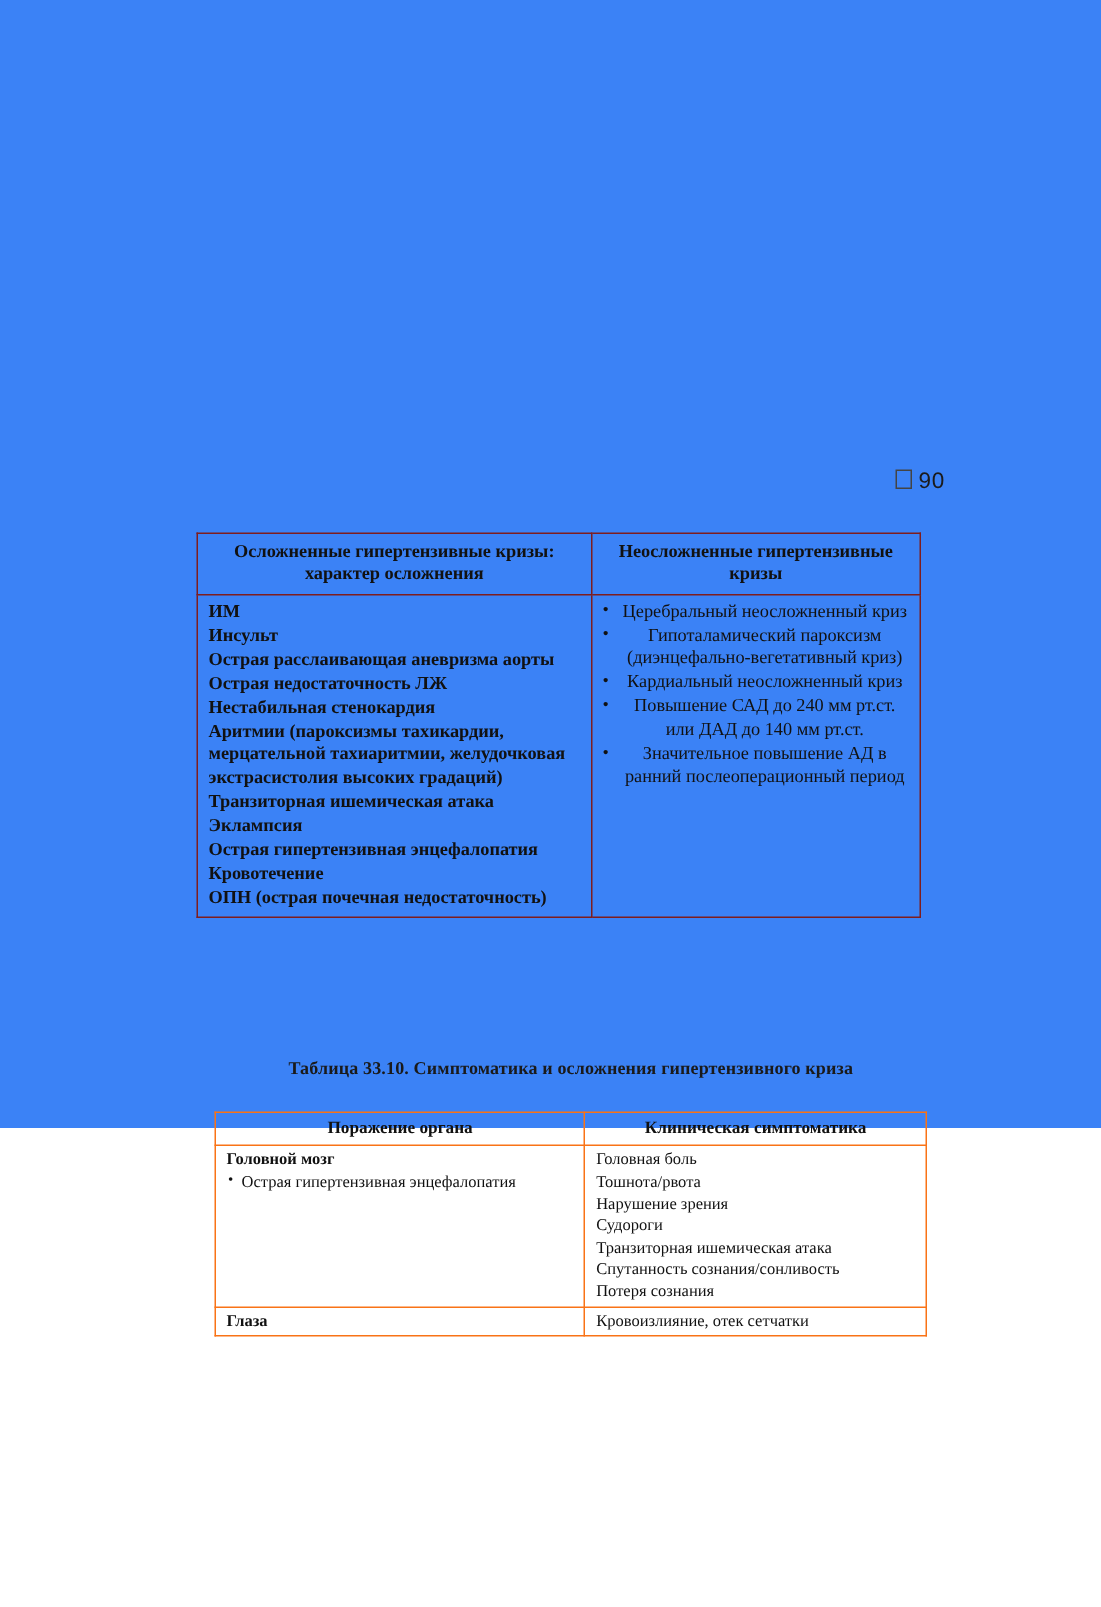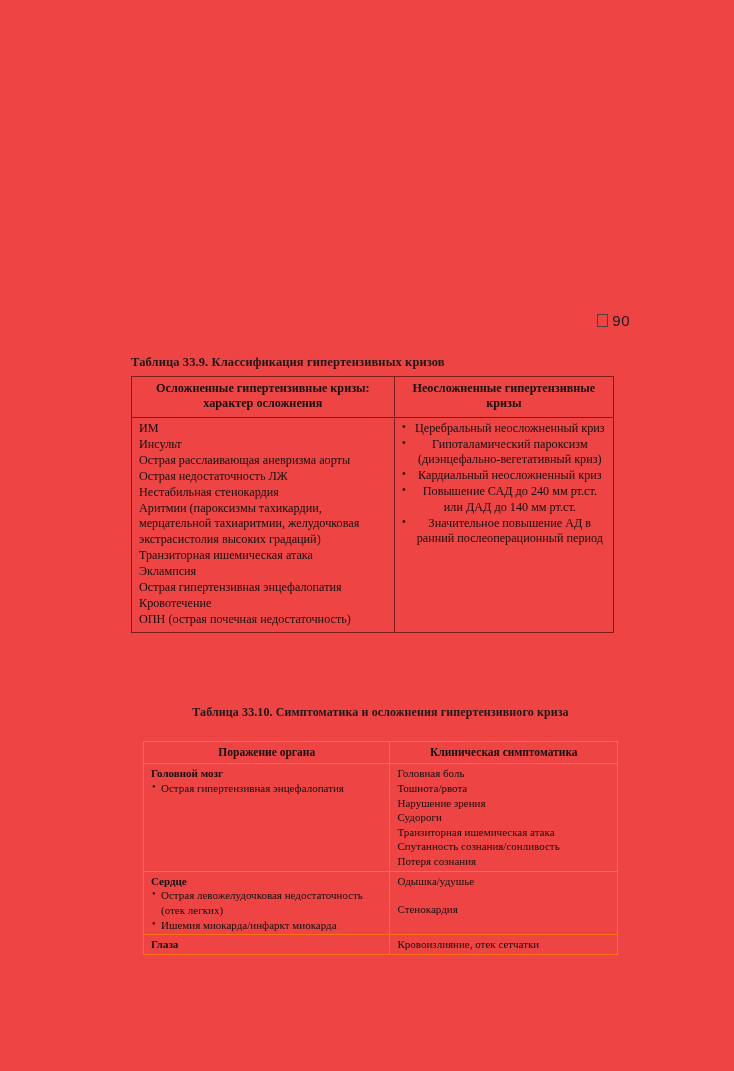--- a/index.html
+++ b/index.html
@@ -12,22 +12,22 @@
     height: 1071px;
     position: relative;
     font-family: "Liberation Serif", serif;
     color: #111111;
     overflow: hidden;
   }
   .page {
     position: absolute;
     left: 0; top: 0;
     width: 734px;
-    height: 1071px;
-    background: #ef4444;
+    height: 752px;
+    background: #3b82f6;
   }
   .page-number {
     position: absolute;
     right: 104px;
     top: 312px;
     font-size: 15px;
     font-family: "Liberation Sans", sans-serif;
     letter-spacing: 0.5px;
     color: #1b1b1b;
   }
@@ -74,20 +74,21 @@
     padding: 4px 6px 5px 6px;
   }
   .cell-list {
     margin: 0;
     padding: 0;
     list-style: none;
   }
   .cell-list li {
     margin: 0 0 0.5px 0;
     padding: 0;
+    font-weight: bold;
   }
   .bullet-list {
     margin: 0;
     padding: 0;
     list-style: none;
     text-align: center;
   }
   .bullet-list li {
     position: relative;
     padding-left: 11px;
@@ -159,21 +160,20 @@
 </head>
 <body>
 
 <div class="page">
 
   <div class="page-number">
     <span class="glyph"></span><span>90</span>
   </div>
 
   <div class="block1">
-    <div class="tbl-caption">Таблица 33.9. Классификация гипертензивных кризов</div>
     <table class="doc">
       <colgroup>
           <col style="width:54.5%">
           <col style="width:45.5%">
         </colgroup>
       <thead>
         <tr>
           <th>Осложненные гипертензивные кризы: характер осложнения</th>
           <th>Неосложненные гипертензивные кризы</th>
         </tr>
@@ -237,35 +237,20 @@
               <li>Тошнота/рвота</li>
               <li>Нарушение зрения</li>
               <li>Судороги</li>
               <li>Транзиторная ишемическая атака</li>
               <li>Спутанность сознания/сонливость</li>
               <li>Потеря сознания</li>
             </ul>
           </td>
         </tr>
 
-        <tr>
-          <td>
-            <div class="sub-head">Сердце</div>
-            <ul class="b2-list">
-              <li>Острая левожелудочковая недостаточность (отек легких)</li>
-              <li>Ишемия миокарда/инфаркт миокарда</li>
-            </ul>
-          </td>
-          <td>
-            <ul class="plain-list">
-              <li>Одышка/удушье</li>
-              <li style="margin-top:14px">Стенокардия</li>
-            </ul>
-          </td>
-        </tr>
 
 
 
         <tr>
           <td>
             <div class="sub-head">Глаза</div>
           </td>
           <td>
             <ul class="plain-list">
               <li>Кровоизлияние, отек сетчатки</li>

